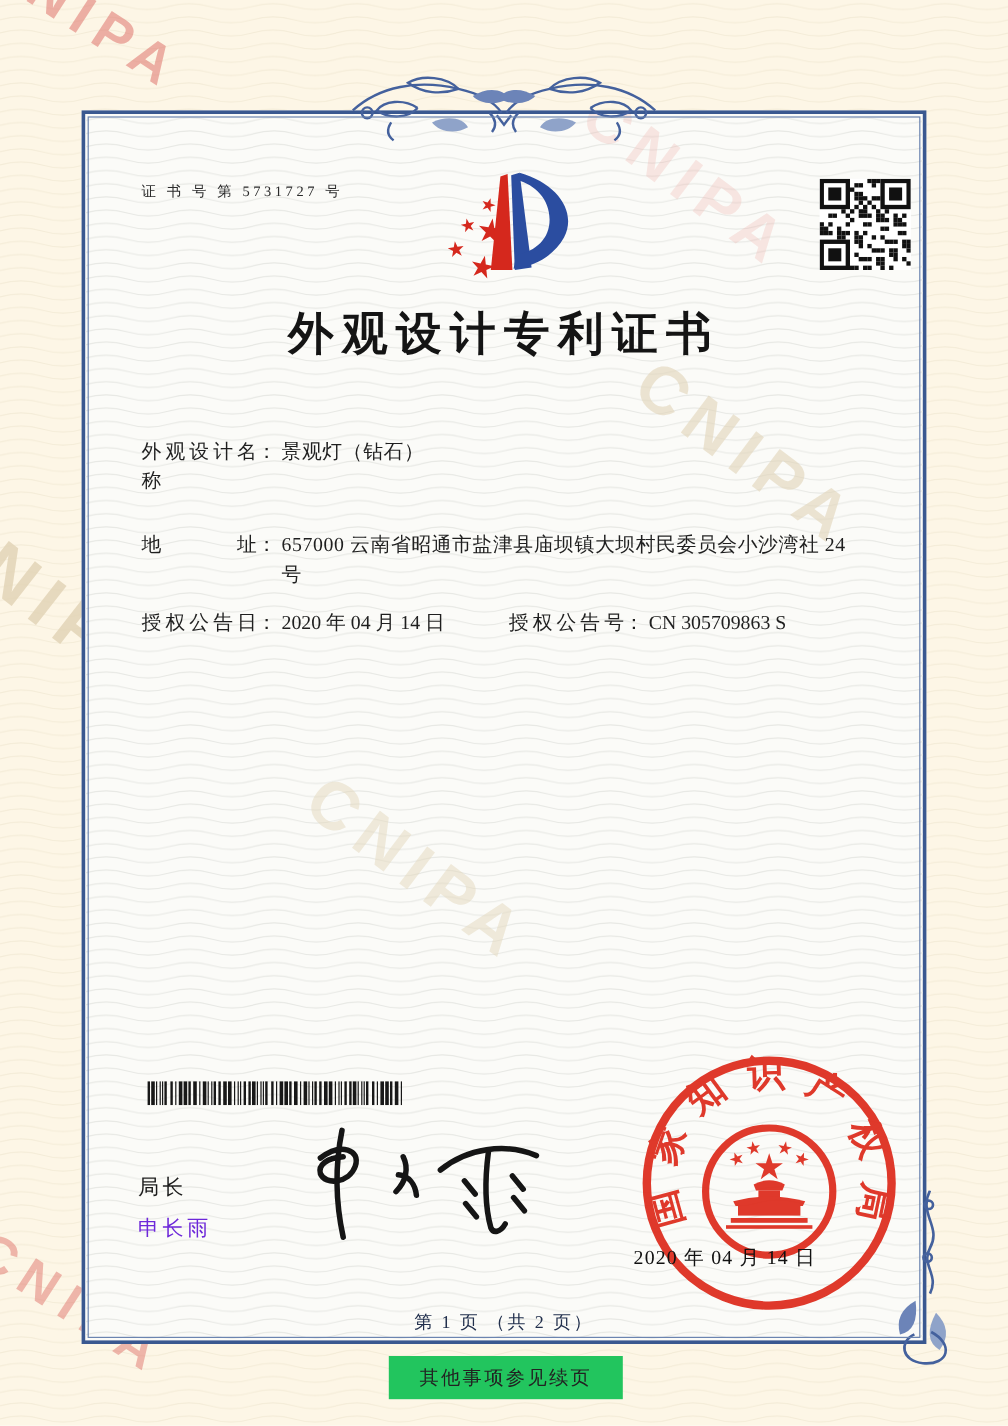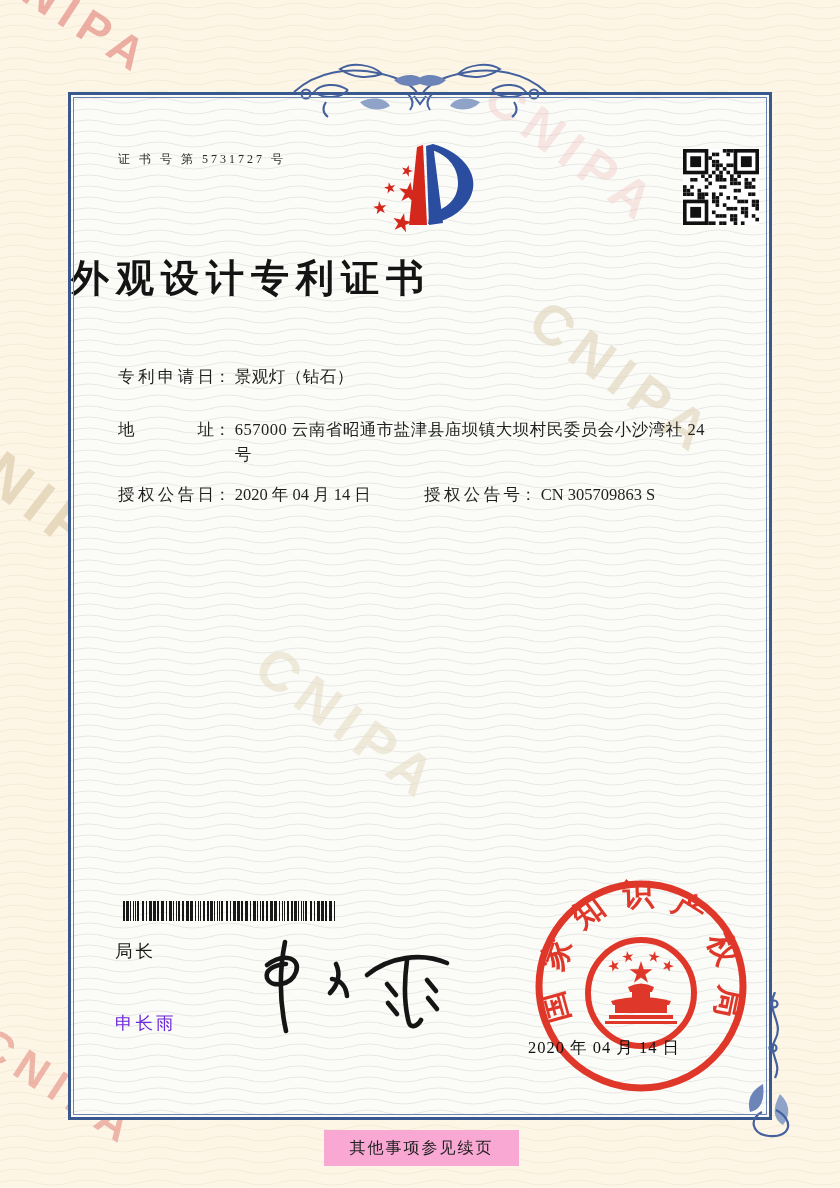--- a/index.html
+++ b/index.html
@@ -28,49 +28,49 @@
     box-sizing:border-box;border:3px solid #3a5890;background:#fbfbf8;
     overflow:hidden;
   }
   .panel::before{
     content:"";position:absolute;inset:2px;border:1px solid #6b84b0;pointer-events:none;z-index:5;
   }
   .content{position:absolute;inset:0}
   .cert-no{position:absolute;left:47px;top:56px;font-size:12px;letter-spacing:3px;color:#2a2a2a}
   .qr-wrap{position:absolute;left:612px;top:54px;width:76px;height:76px;background:#fff}
   .doc-title{
-    position:absolute;left:0;right:0;top:158px;text-align:left;
+    position:absolute;left:0;right:0;top:158px;text-align:center;
     font-size:38px;font-weight:bold;letter-spacing:7px;color:#141414;
   }
   .fields{position:absolute;left:47px;top:270px;right:38px;font-size:16.5px;line-height:24px}
   .frow{margin-bottom:28px}
   .frow.addr{line-height:25px;margin-bottom:16px}
   .flabel{display:inline-block;width:96px;text-align:justify;text-align-last:justify;vertical-align:top;white-space:normal}
   .colon{vertical-align:top}
   .fvalue{display:inline-block;width:calc(100% - 128px);vertical-align:top;letter-spacing:.5px}
   .grant-row{position:relative;margin-bottom:0}
   .grant-right{position:absolute;left:306px;top:0;white-space:nowrap}
   .paras{position:absolute;left:47px;right:42px;top:604px;font-size:16.5px;line-height:27px;color:#222;text-align:justify}
   .paras p{margin:0;text-indent:2em;letter-spacing:.3px}
   .barcode{position:absolute;left:50px;top:806px}
-  .official-title{position:absolute;left:44px;top:844px;font-size:17.5px;letter-spacing:3px;color:#1a1a1a}
+  .official-title{position:absolute;left:44px;top:882px;font-size:17.5px;letter-spacing:3px;color:#1a1a1a}
   .official-name{position:absolute;left:44px;top:916px;font-size:17.5px;letter-spacing:3px;color:#6d28d9}
   .sig{position:absolute;left:168px;top:840px}
   .seal{position:absolute;left:455px;top:776px;pointer-events:none}
   .seal-date{
     position:absolute;left:418px;top:942px;width:230px;text-align:center;
     font-size:16.5px;letter-spacing:1px;color:#111;z-index:4;
   }
   .page-footer{
     position:absolute;left:0;right:0;top:998px;text-align:center;
     font-size:15px;letter-spacing:2px;color:#22304d;
   }
   
   .note-box{
-    position:absolute;left:324px;top:1130px;width:195px;height:36px;background:#f9a8d4;
+    position:absolute;left:324px;top:1130px;width:195px;height:36px;background:#22c55e;
     display:flex;align-items:center;justify-content:center;
     font-size:16px;letter-spacing:2px;color:#222;
   }
   .orn-top{position:absolute;left:290px;top:58px;pointer-events:none}
   .orn-br{position:absolute;left:733px;top:992px;pointer-events:none}
 </style>
 </head>
 <body>
 
 <svg class="bgwaves" width="840" height="1188">
@@ -244,21 +244,21 @@
             <rect x="48" y="68.57142857142857" width="3.4285714285714284" height="3.4285714285714284"></rect>
             <rect x="54.857142857142854" y="68.57142857142857" width="3.4285714285714284" height="3.4285714285714284"></rect>
           </g>
       </svg>
     </div>
 
     <div class="doc-title">外观设计专利证书</div>
 
     <div class="fields">
       <div class="frow">
-        <span class="flabel">专利申请日</span><span class="colon">：</span>
+        <span class="flabel">外观设计名称</span><span class="colon">：</span>
         <span class="fvalue">景观灯（钻石）</span>
       </div>
       <div class="frow addr">
         <span class="flabel">地址</span><span class="colon">：</span>
         <span class="fvalue">657000 云南省昭通市盐津县庙坝镇大坝村民委员会小沙湾社 24 号</span>
       </div>
       <div class="frow grant-row">
         <span class="flabel">授权公告日</span><span class="colon">：</span>
         <span>2020 年 04 月 14 日</span>
         <span class="grant-right">
@@ -376,20 +376,21 @@
           <rect x="-9" y="-1" width="18" height="7"></rect>
           <path d="M-30,8 Q0,0 30,8 L28,12 L-28,12 Z"></path>
           <rect x="-26" y="12" width="52" height="8"></rect>
           <rect x="-32" y="22" width="64" height="4"></rect>
           <rect x="-36" y="28" width="72" height="3"></rect>
         </g>
       </g>
     </svg>
     <div class="seal-date">2020 年 04 月 14 日</div>
 
+    <div class="page-footer">第 1 页 （共 2 页）</div>
   </div>
 </div>
 
 <svg class="orn-top" width="260" height="66" viewBox="0 0 260 66">
   <g id="flr" fill="none" stroke="#44619d" stroke-width="2">
     <path d="M4,34 C26,14 58,8 92,16 C110,20 122,27 128,36"></path>
     <path d="M92,16 C82,6 62,4 50,11 C62,20 78,21 92,16"></path>
     <path d="M58,32 C46,24 30,26 24,34 C34,41 50,41 58,32"></path>
     <path d="M104,22 C116,14 130,16 134,24 C124,30 110,29 104,22" fill="#6c84b8" stroke="none"></path>
     <path d="M70,44 C82,38 96,40 100,48 C90,54 76,52 70,44" fill="#8fa3c9" stroke="none"></path>

